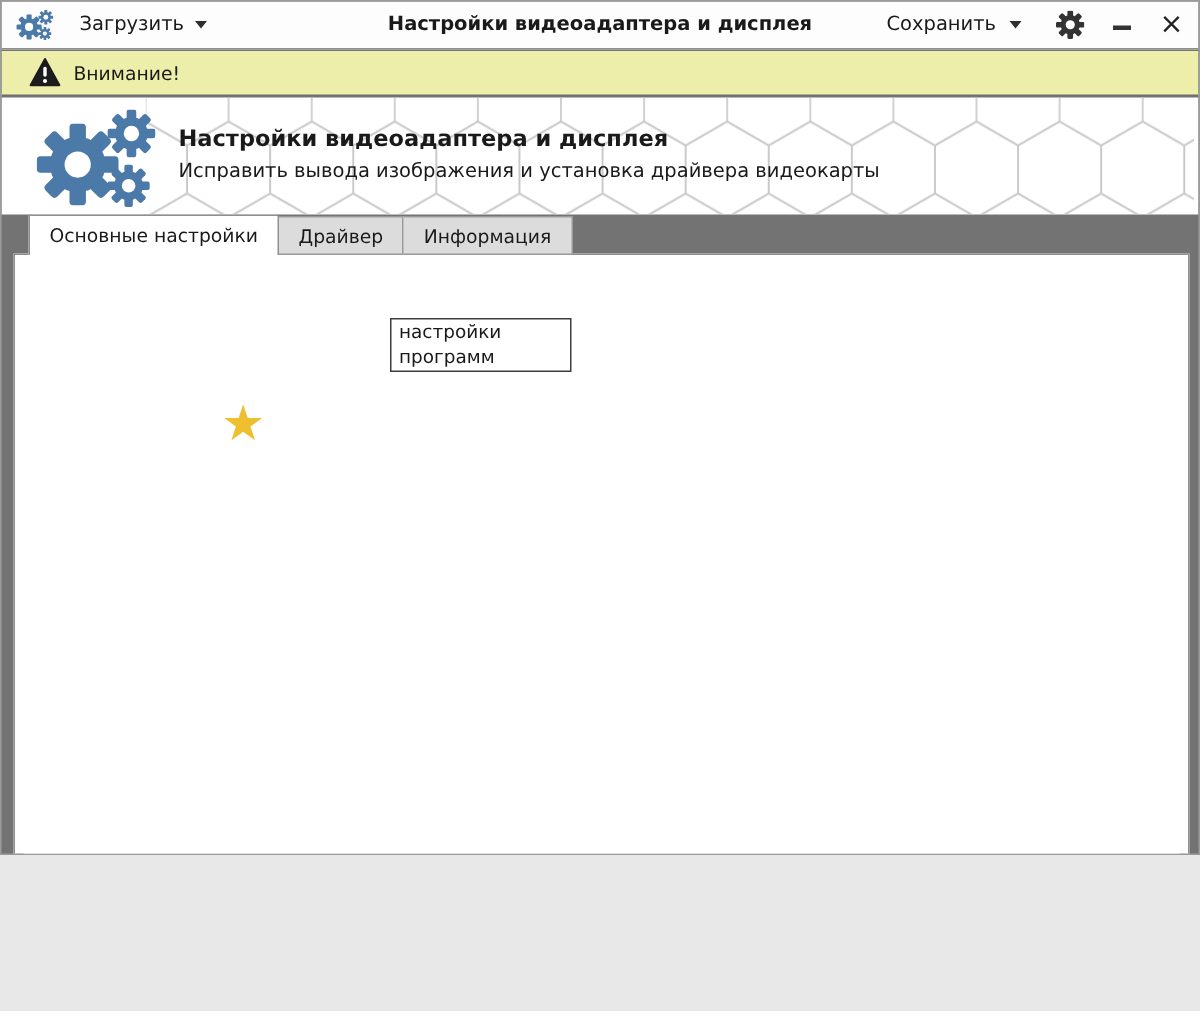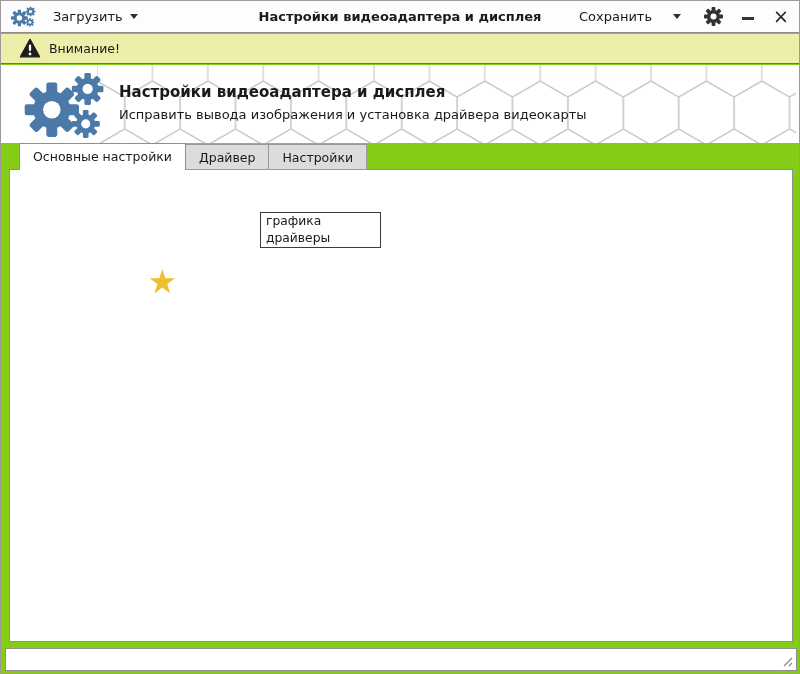--- a/index.html
+++ b/index.html
@@ -1,33 +1,33 @@
 <!DOCTYPE html>
 <html><head>
 <meta charset="utf-8">
 <style>
   * { box-sizing: border-box; margin: 0; padding: 0; }
   html,body { background:#e8e8e8; }
   body { font-family: "DejaVu Sans", sans-serif; color:#1a1a1a; }
   .window {
-    position:relative; width:800px; height:674px; background:#84cc16;
+    position:relative; width:800px; height:570px; background:#737373;
     border:1px solid #9b9b9b; overflow:hidden;
   }
 
   
   .titlebar { position:absolute; left:0; top:0; width:100%; height:32px;
     background:#fdfdfd; border-bottom:1px solid #8c8c8c; }
   .tb-logo { position:absolute; left:9px; top:5px; }
   .menu-btn { position:absolute; left:46px; top:0; height:31px; display:flex;
     align-items:center; gap:7px; font-size:13px; cursor:default; padding:0 6px; }
   .tb-title { position:absolute; left:0; right:0; top:0; height:31px; display:flex;
     align-items:center; justify-content:center; font-size:13px; font-weight:bold; }
   .tb-right { position:absolute; right:10px; top:0; height:31px; display:flex;
     align-items:center; gap:19px; }
-  .save-btn { display:flex; align-items:center; gap:21px; font-size:13px; padding:0 4px; }
+  .save-btn { display:flex; align-items:center; gap:9px; font-size:13px; padding:0 4px; }
   .arrow-s { width:0; height:0; border-left:4.5px solid transparent;
     border-right:4.5px solid transparent; border-top:5.5px solid #2e2e2e; display:inline-block; }
   .minbar { width:12px; height:2.5px; background:#333; margin-top:4px; }
   .close-x { font-size:19px; line-height:19px; color:#222; }
 
   
   .warnbar { position:absolute; left:0; top:33px; width:100%; height:30px;
     background:#eeeeab; border-bottom:1px solid #6e6e6e; display:flex; align-items:center; }
   .warnbar svg { margin-left:18px; }
   .warn-text { margin-left:8px; font-size:12.5px;text-align:right; }
@@ -198,21 +198,21 @@
     <svg class="hdr-logo" width="88" height="66" viewBox="0 0 92 70" style="color:#4b7aa9">
         <use href="#logo-g"></use>
       </svg>
     <div class="hdr-title">Настройки видеоадаптера и дисплея</div>
     <div class="hdr-sub">Исправить вывода изображения и установка драйвера видеокарты</div>
   </div>
 
   <div class="tabs">
     <div class="tab active">Основные настройки</div>
     <div class="tab">Драйвер</div>
-    <div class="tab">Настройки</div>
+    <div class="tab">Информация</div>
   </div>
 
   <div class="pane"></div>
 
   <div class="group" style="left:14px; top:179px; width:772px; height:77px;">
     <span class="group-title">Драйвер</span>
     <span class="lbl" style="left:8px; top:15px;">Автоматический выбор драйвера:</span>
     <div class="combo" style="left:245px; top:11px; width:121px;">
       <span class="val">По умолчанию</span>
       <span class="cbtn">
@@ -230,22 +230,22 @@
     <span class="lbl" style="left:408px; top:50px;">Отказоустойчивый драйвер AMD/ATI:</span>
     <div class="combo" style="left:649px; top:46px; width:116px;">
       <span class="val">По умолчанию</span>
       <span class="cbtn">
           <span class="arrow-d"></span>
         </span>
     </div>
   </div>
 
   <div class="dropdown-list">
-    <div class="item">графика</div>
-    <div class="item">драйверы</div>
+    <div class="item">настройки</div>
+    <div class="item">программ</div>
   </div>
 
   <div class="group" style="left:14px; top:263px; width:772px; height:152px;">
     <span class="group-title">Настройка экрана</span>
     <div class="mon-row">
 
       <div class="monitor" style="--mon: #135a9e;">
         <span class="primary-star">★</span>
         <div class="bezel">
           <div class="mon-name">Monitor[DP1]</div>

